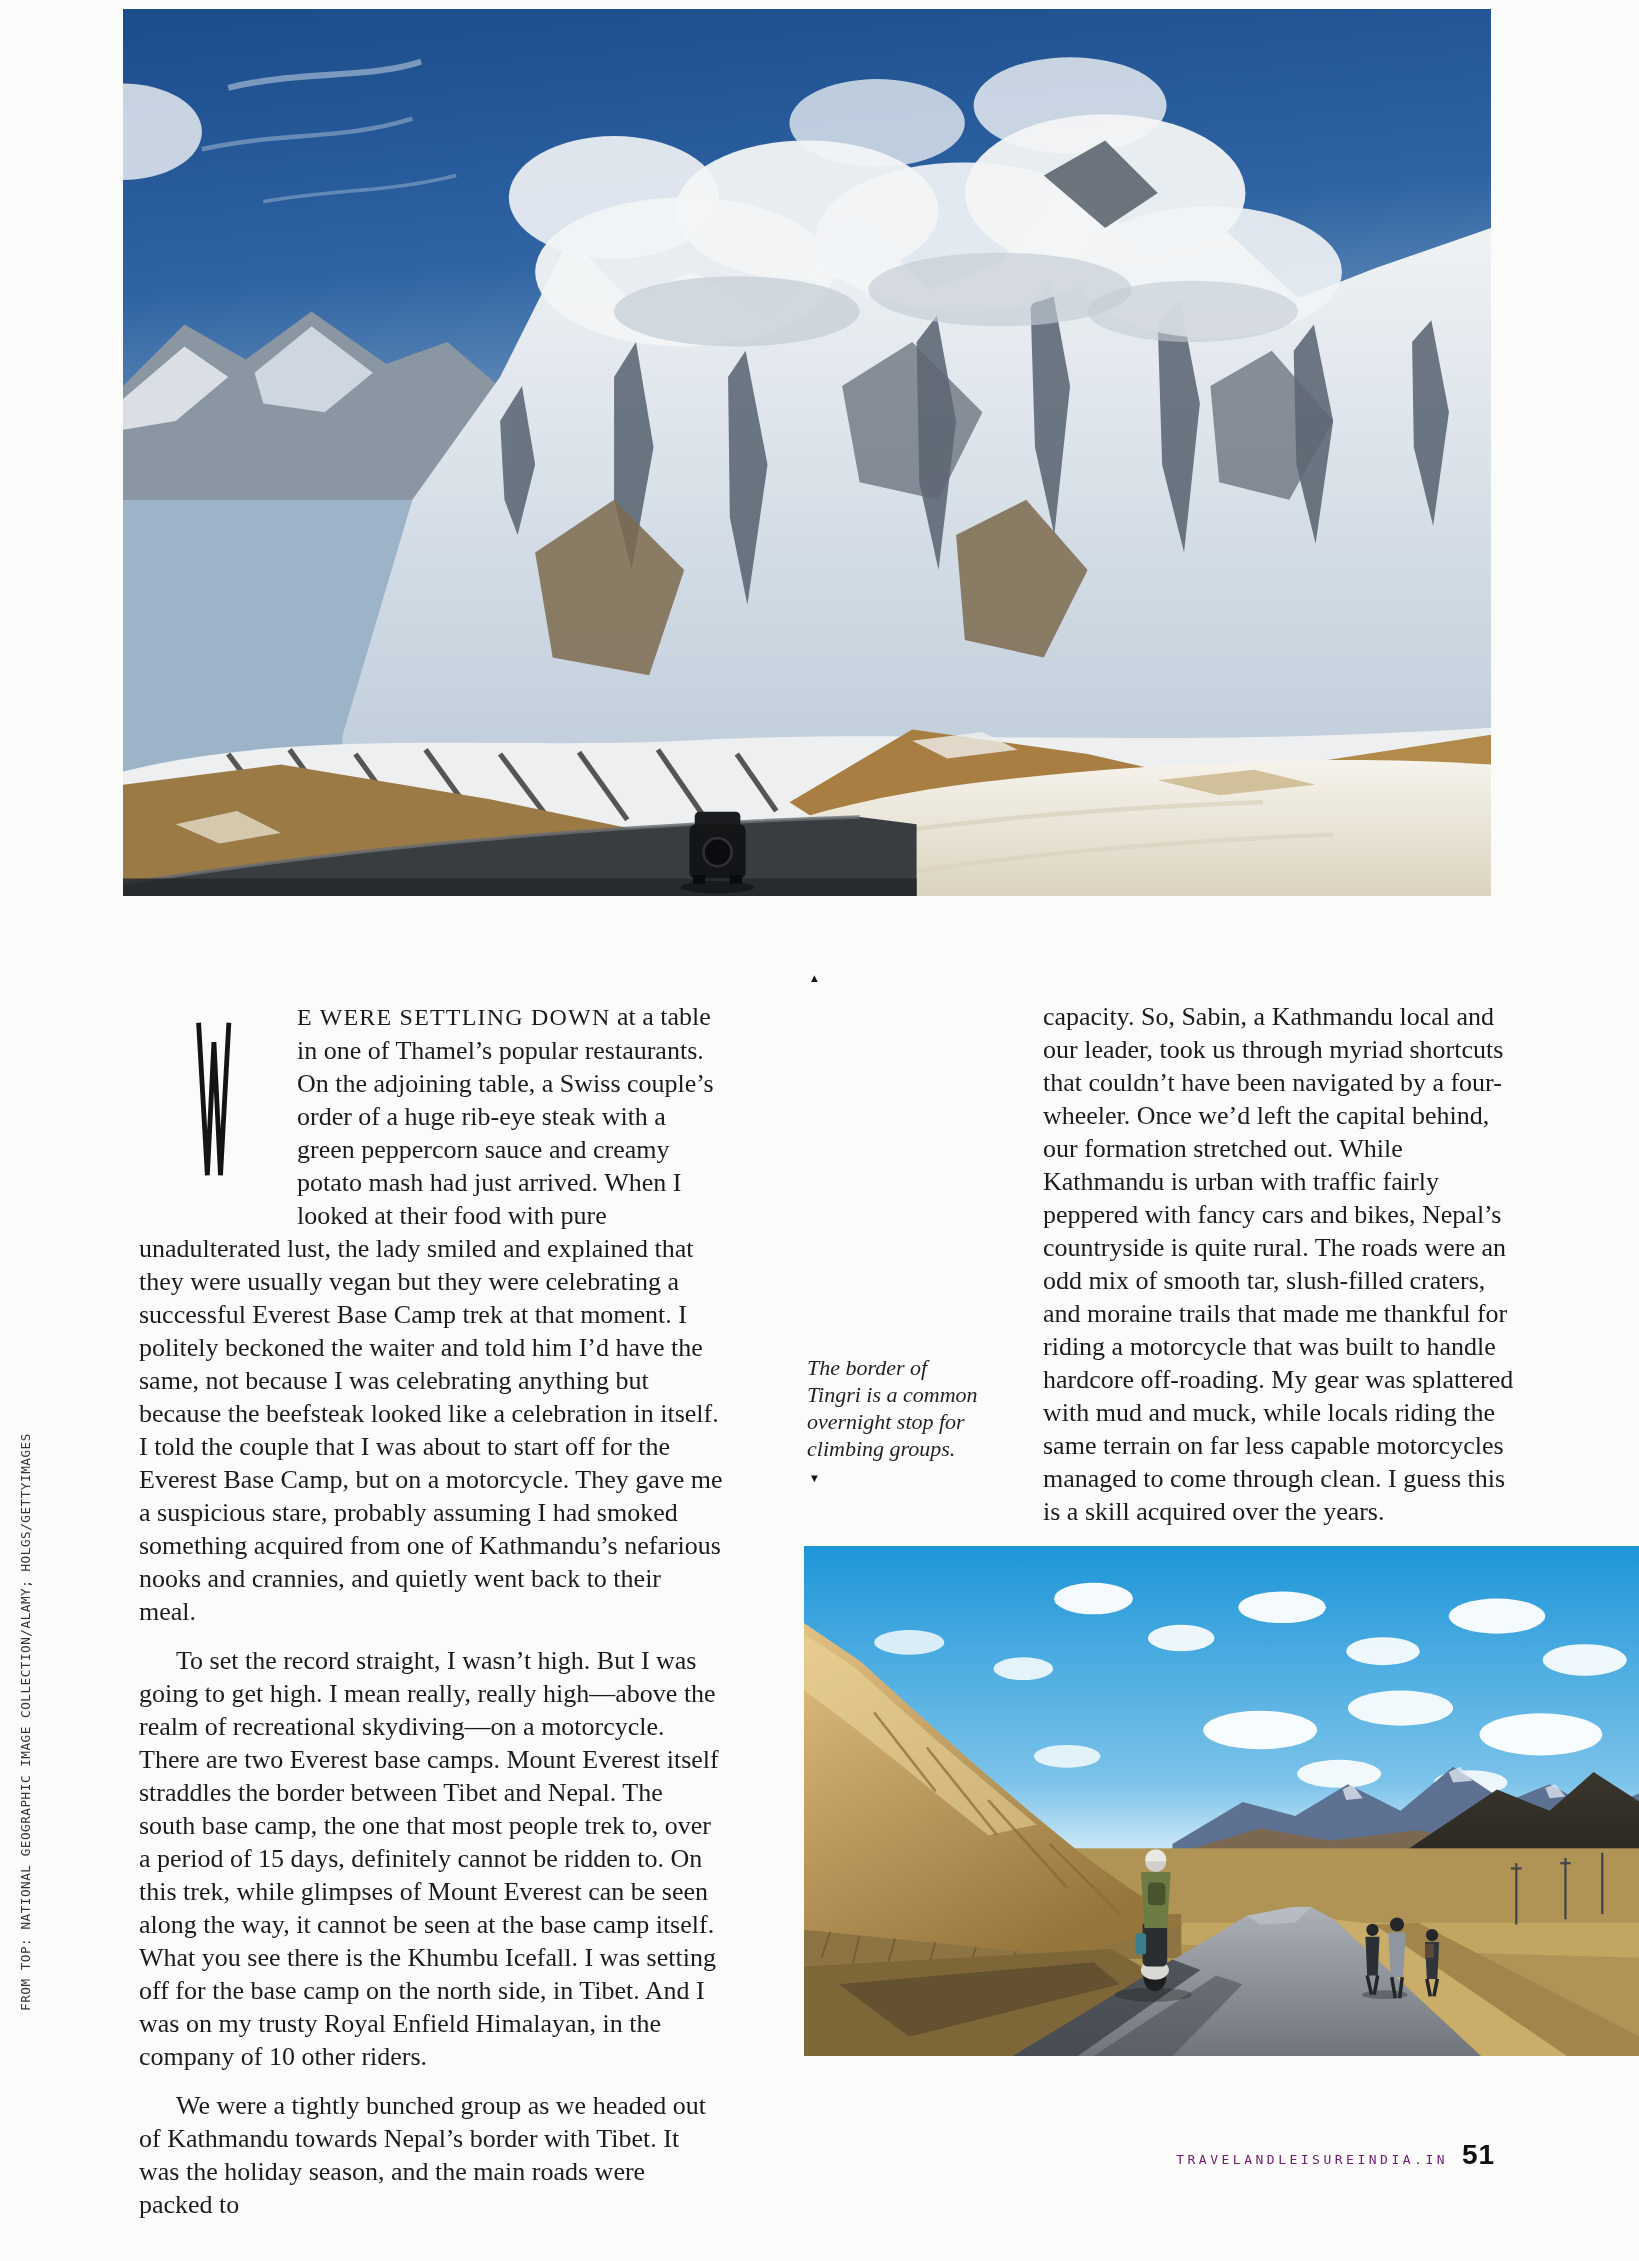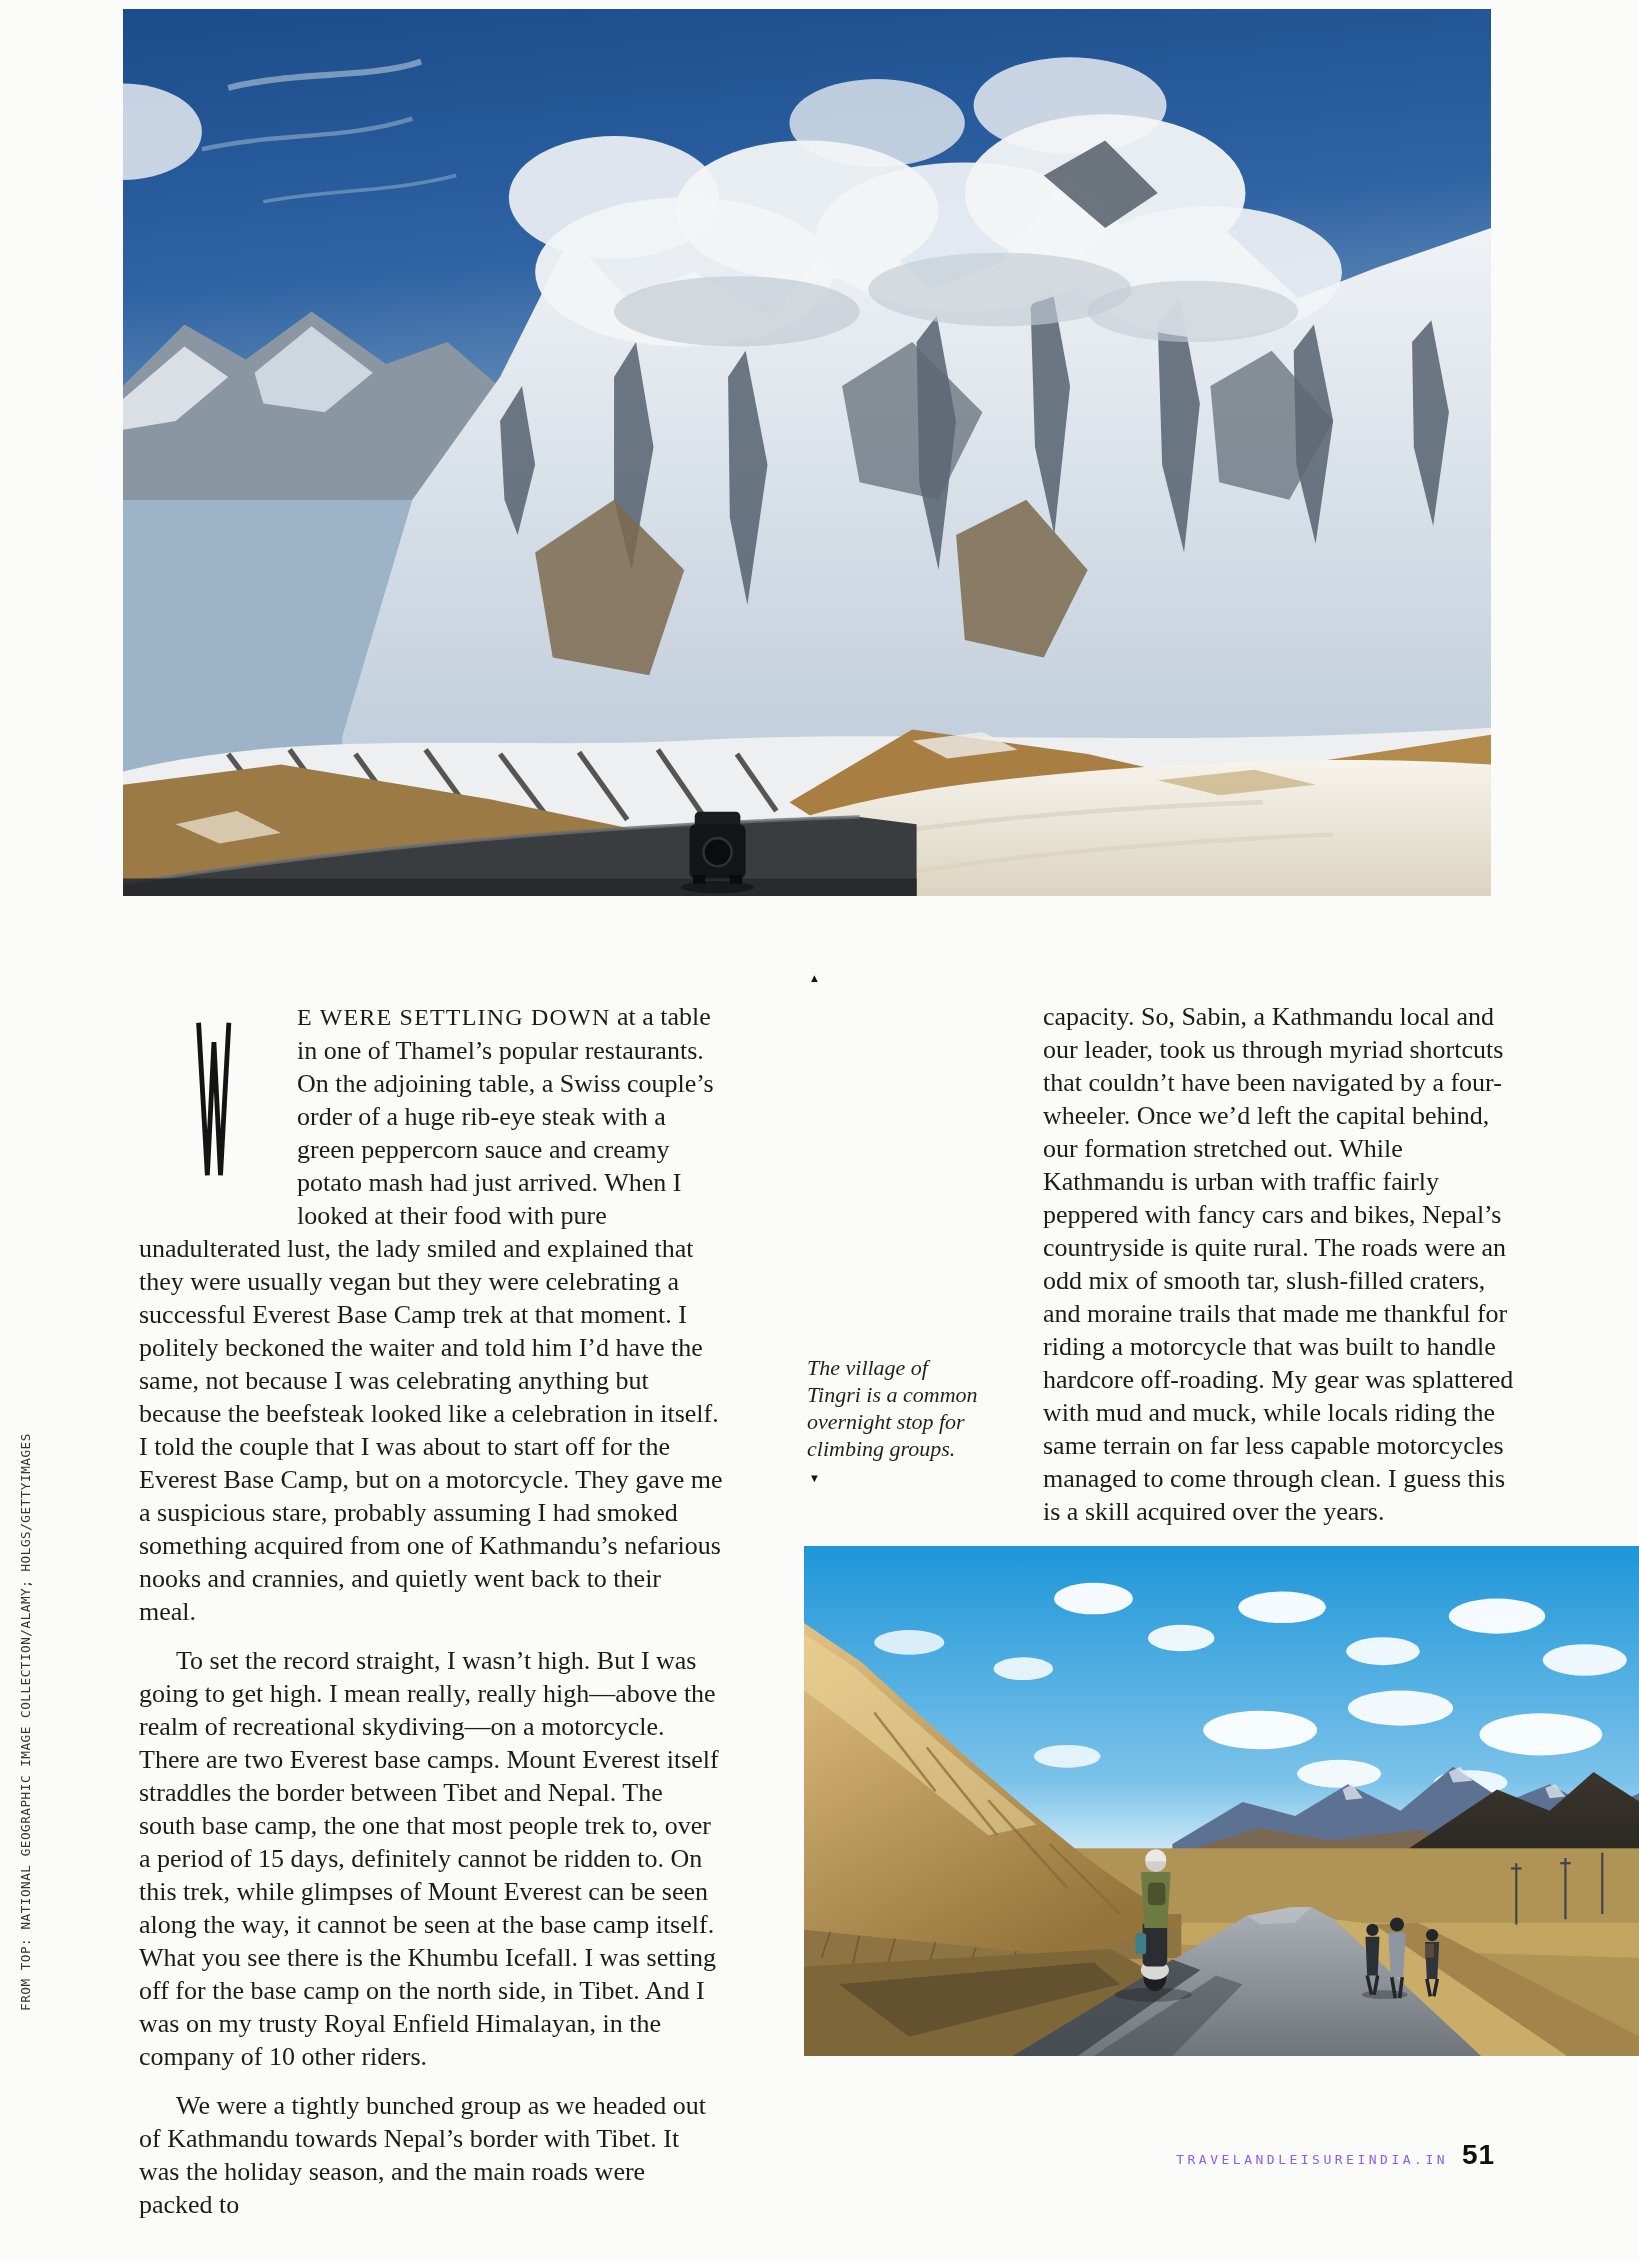--- a/index.html
+++ b/index.html
@@ -47,21 +47,21 @@
   .cap-marker{font-style:normal;font-size:11.4px;color:#141414;line-height:11.4px;}
   #caption-1 .cap-marker{margin:0 0 12.3px 1.8px;}
   #caption-2 .cap-marker{margin:10.5px 0 0 1.8px;}
   
   #footer{
     position:absolute;top:2139px;left:964px;width:531px;
     display:flex;justify-content:flex-end;align-items:baseline;gap:14px;
   }
   #footer .site{
     font-family:"DejaVu Sans Mono",monospace;
-    font-size:13px;letter-spacing:3.5px;color:#8b5cf6;
+    font-size:13px;letter-spacing:3.5px;color:#701a75;
   }
   #footer .pagenum{
     font-family:"Liberation Sans",sans-serif;
     font-weight:bold;font-size:28px;color:#101010;letter-spacing:0.9px;
   }
 </style>
 </head>
 <body>
 
 <div class="photo" id="top-photo">
@@ -180,21 +180,21 @@
       </span><span class="opener">E WERE SETTLING DOWN</span><span> at a table in one of Thamel’s popular restaurants. On the adjoining table, a Swiss couple’s order of a huge rib-eye steak with a green peppercorn sauce and creamy potato mash had just arrived. When I looked at their food with pure unadulterated lust, the lady smiled and explained that they were usually vegan but they were celebrating a successful Everest Base Camp trek at that moment. I politely beckoned the waiter and told him I’d have the same, not because I was celebrating anything but because the beefsteak looked like a celebration in itself. I told the couple that I was about to start off for the Everest Base Camp, but on a motorcycle. They gave me a suspicious stare, probably assuming I had smoked something acquired from one of Kathmandu’s nefarious nooks and crannies, and quietly went back to their meal.</span>
   </p>
   <p class="indent">To set the record straight, I wasn’t high. But I was going to get high. I mean really, really high—above the realm of recreational skydiving—on a motorcycle. There are two Everest base camps. Mount Everest itself straddles the border between Tibet and Nepal. The south base camp, the one that most people trek to, over a period of 15 days, definitely cannot be ridden to. On this trek, while glimpses of Mount Everest can be seen along the way, it cannot be seen at the base camp itself. What you see there is the Khumbu Icefall. I was setting off for the base camp on the north side, in Tibet. And I was on my trusty Royal Enfield Himalayan, in the company of 10 other riders.</p>
   <p class="indent">We were a tightly bunched group as we headed out of Kathmandu towards Nepal’s border with Tibet. It was the holiday season, and the main roads were packed to</p>
 </div>
 
 <div class="caption" id="caption-1">
   <div class="cap-marker">▲</div>
 </div>
 <div class="caption" id="caption-2">
-  <div>The village of Tingri is a common overnight stop for climbing groups.</div>
+  <div>The border of Tingri is a common overnight stop for climbing groups.</div>
   <div class="cap-marker">▼</div>
 </div>
 
 <div class="col" id="col-right">
   <p>capacity. So, Sabin, a Kathmandu local and our leader, took us through myriad shortcuts that couldn’t have been navigated by a four-wheeler. Once we’d left the capital behind, our formation stretched out. While Kathmandu is urban with traffic fairly peppered with fancy cars and bikes, Nepal’s countryside is quite rural. The roads were an odd mix of smooth tar, slush-filled craters, and moraine trails that made me thankful for riding a motorcycle that was built to handle hardcore off-roading. My gear was splattered with mud and muck, while locals riding the same terrain on far less capable motorcycles managed to come through clean. I guess this is a skill acquired over the years.</p>
 </div>
 
 <div class="photo" id="bottom-photo">
   <svg viewBox="0 0 953 582" preserveAspectRatio="none">
     <defs>

